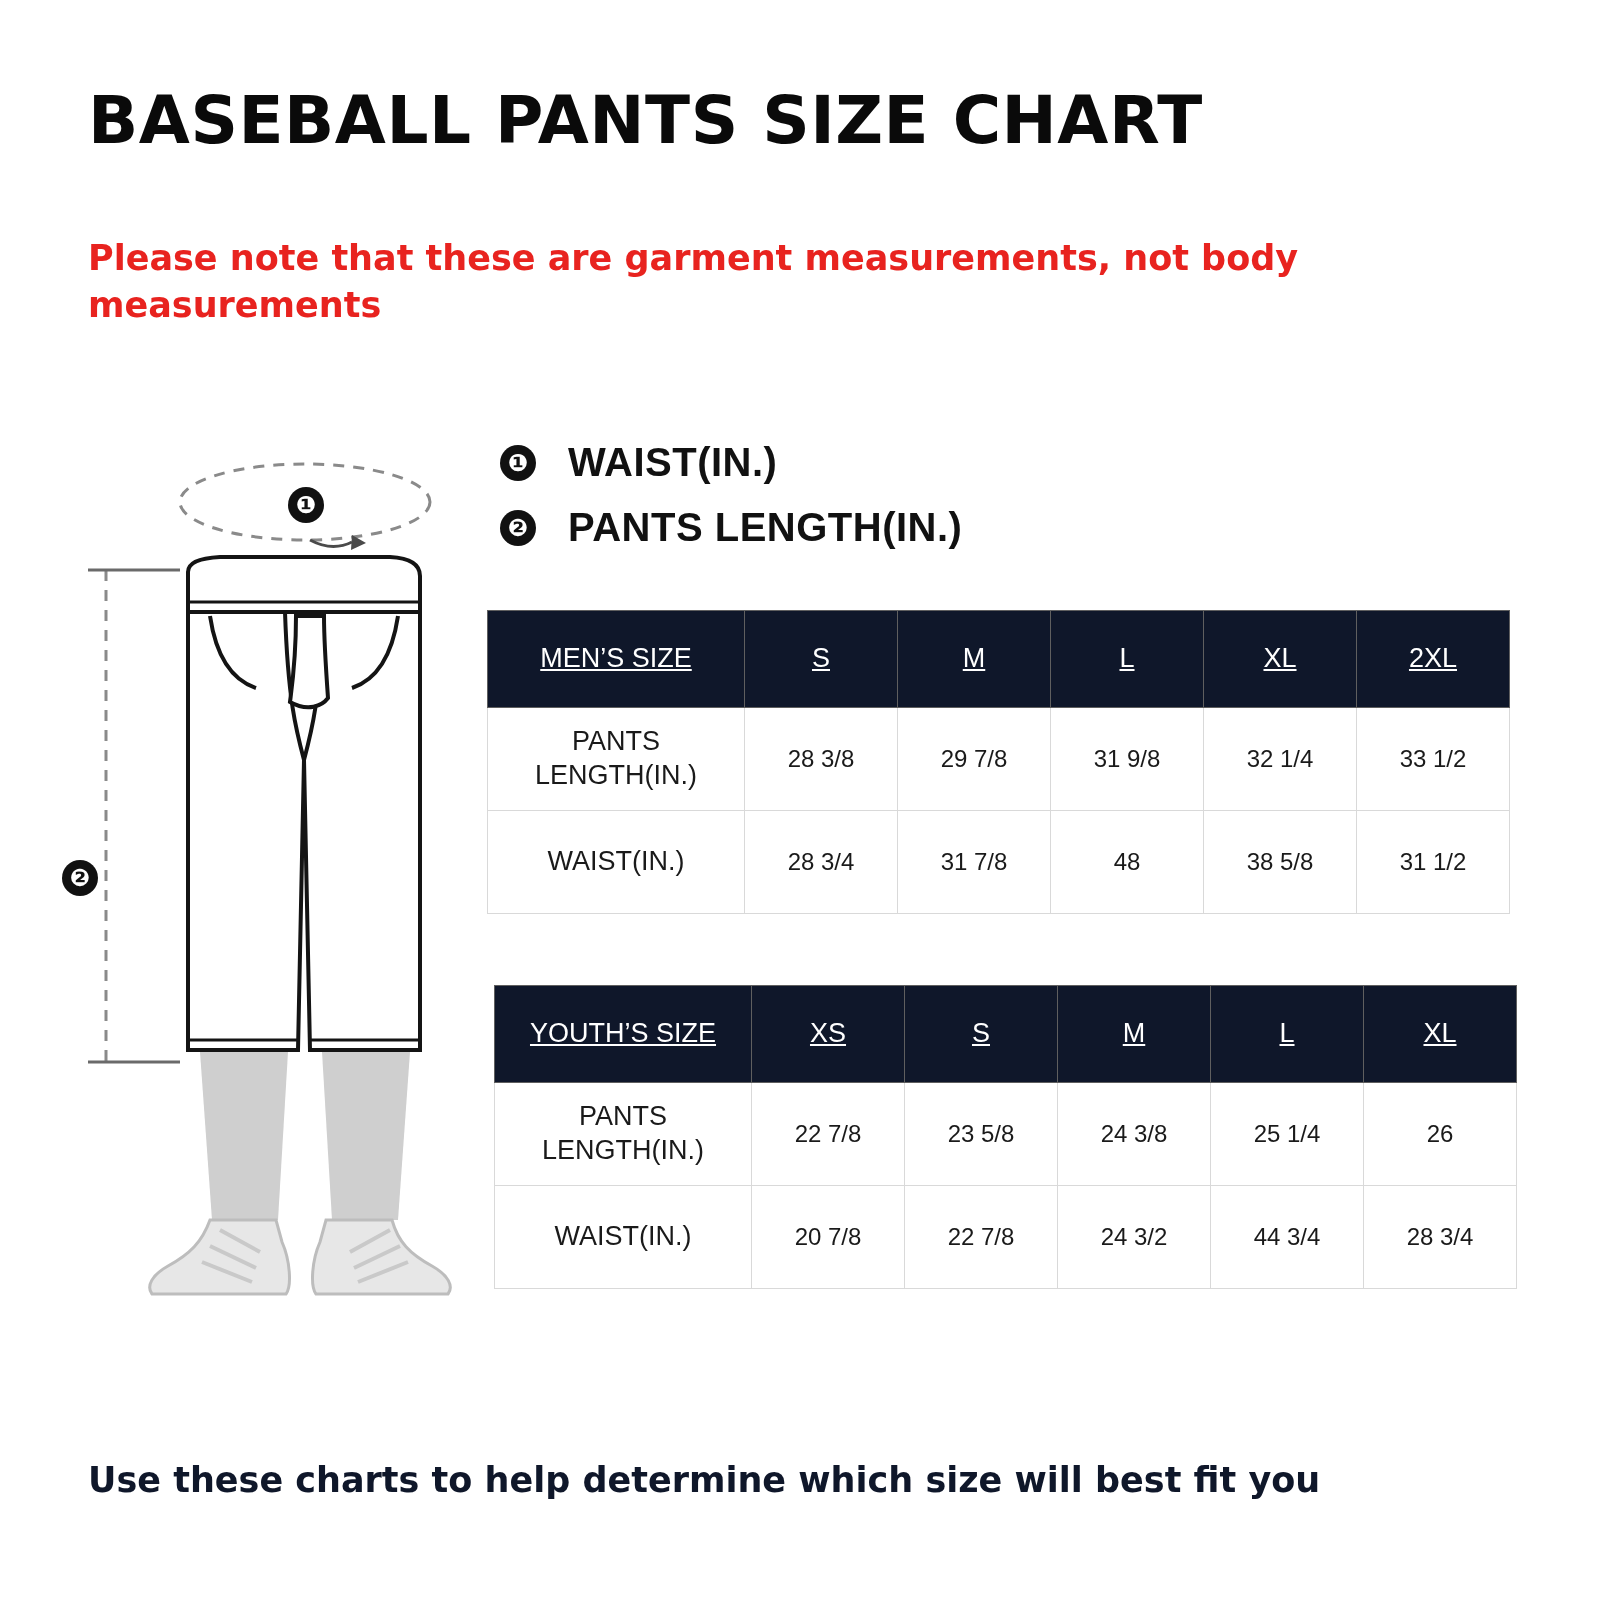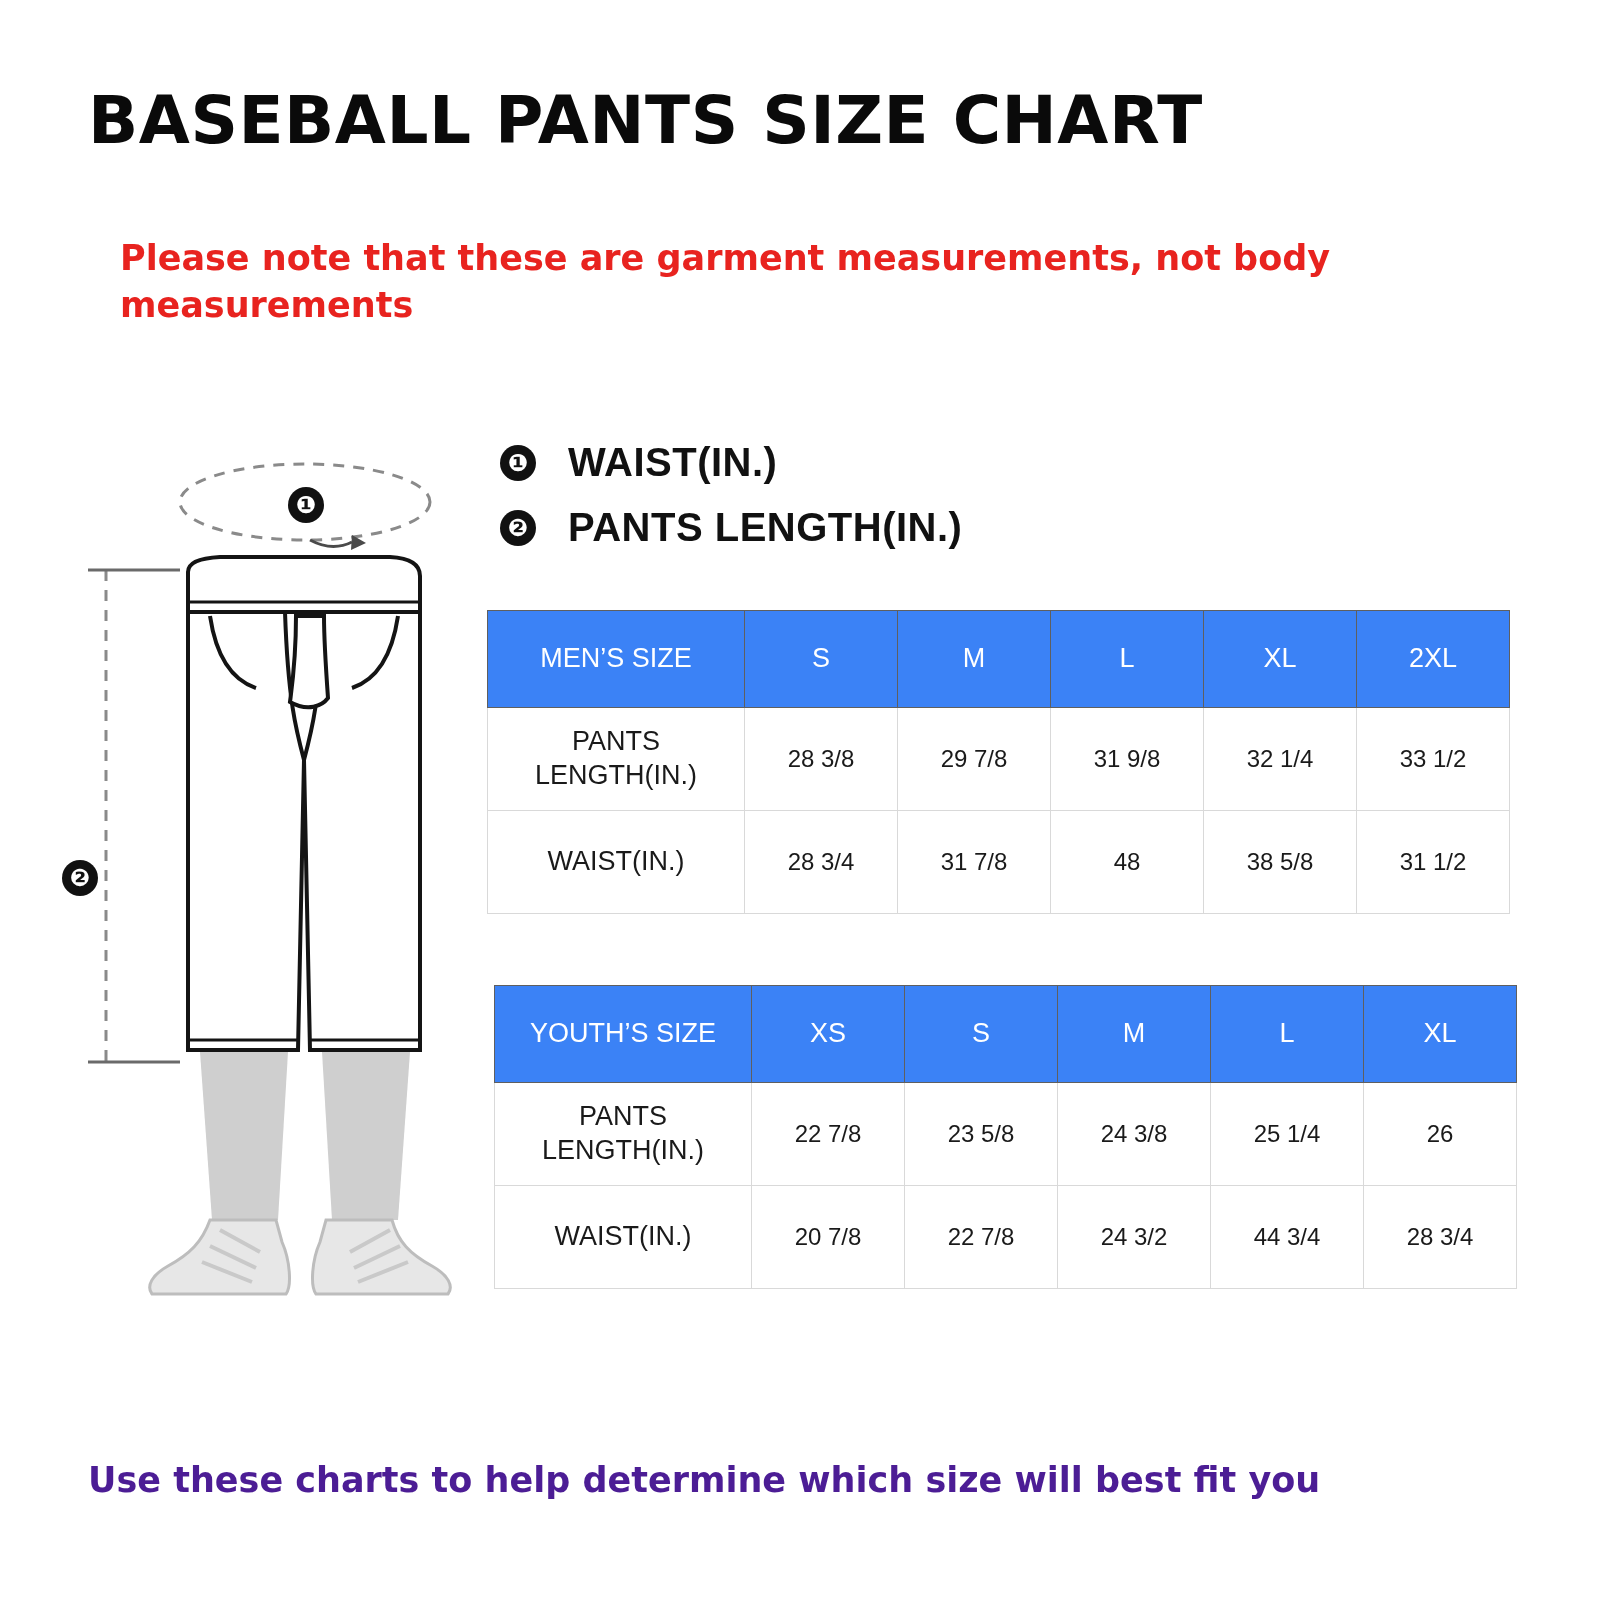--- a/index.html
+++ b/index.html
@@ -33,30 +33,29 @@
   .note {
     position: absolute;
     left: 88px;
     top: 235px;
     width: 1240px;
     font-size: 35px;
     font-weight: bold;
     color: #e8231f;
     line-height: 1.35;
     font-family: "DejaVu Sans", sans-serif;
-    margin-left: 32px;
   }
   .footer-note {
     position: absolute;
     left: 88px;
     top: 1460px;
     width: 1420px;
     font-size: 35px;
     font-weight: bold;
-    color: #4c1d95;
+    color: #0f172a;
     font-family: "DejaVu Sans", sans-serif;
   }
 
   
   .legend {
     position: absolute;
     left: 500px;
     top: 440px;
   }
   .legend-row {
@@ -136,27 +135,28 @@
   }
   #men-table { left: 487px; top: 610px; width: 1023px; }
   #youth-table { left: 494px; top: 985px; width: 1023px; }
 
   .size-table th, .size-table td {
     border: 1px solid #d9d9d9;
     text-align: center;
     vertical-align: middle;
   }
   .size-table thead th {
-    background: #3b82f6;
+    background: #0f172a;
     color: #ffffff;
     border: 1px solid #5f5f5f;
     font-size: 27px;
     font-weight: normal;
     height: 94px;
     line-height: 1.25;
+    text-decoration: underline;
   }
   .size-table thead th.corner {
     font-size: 27px;
   }
   .size-table tbody td {
     height: 100px;
     font-size: 24px;
     color: #1a1a1a;
     background: #ffffff;
     line-height: 1.25;

